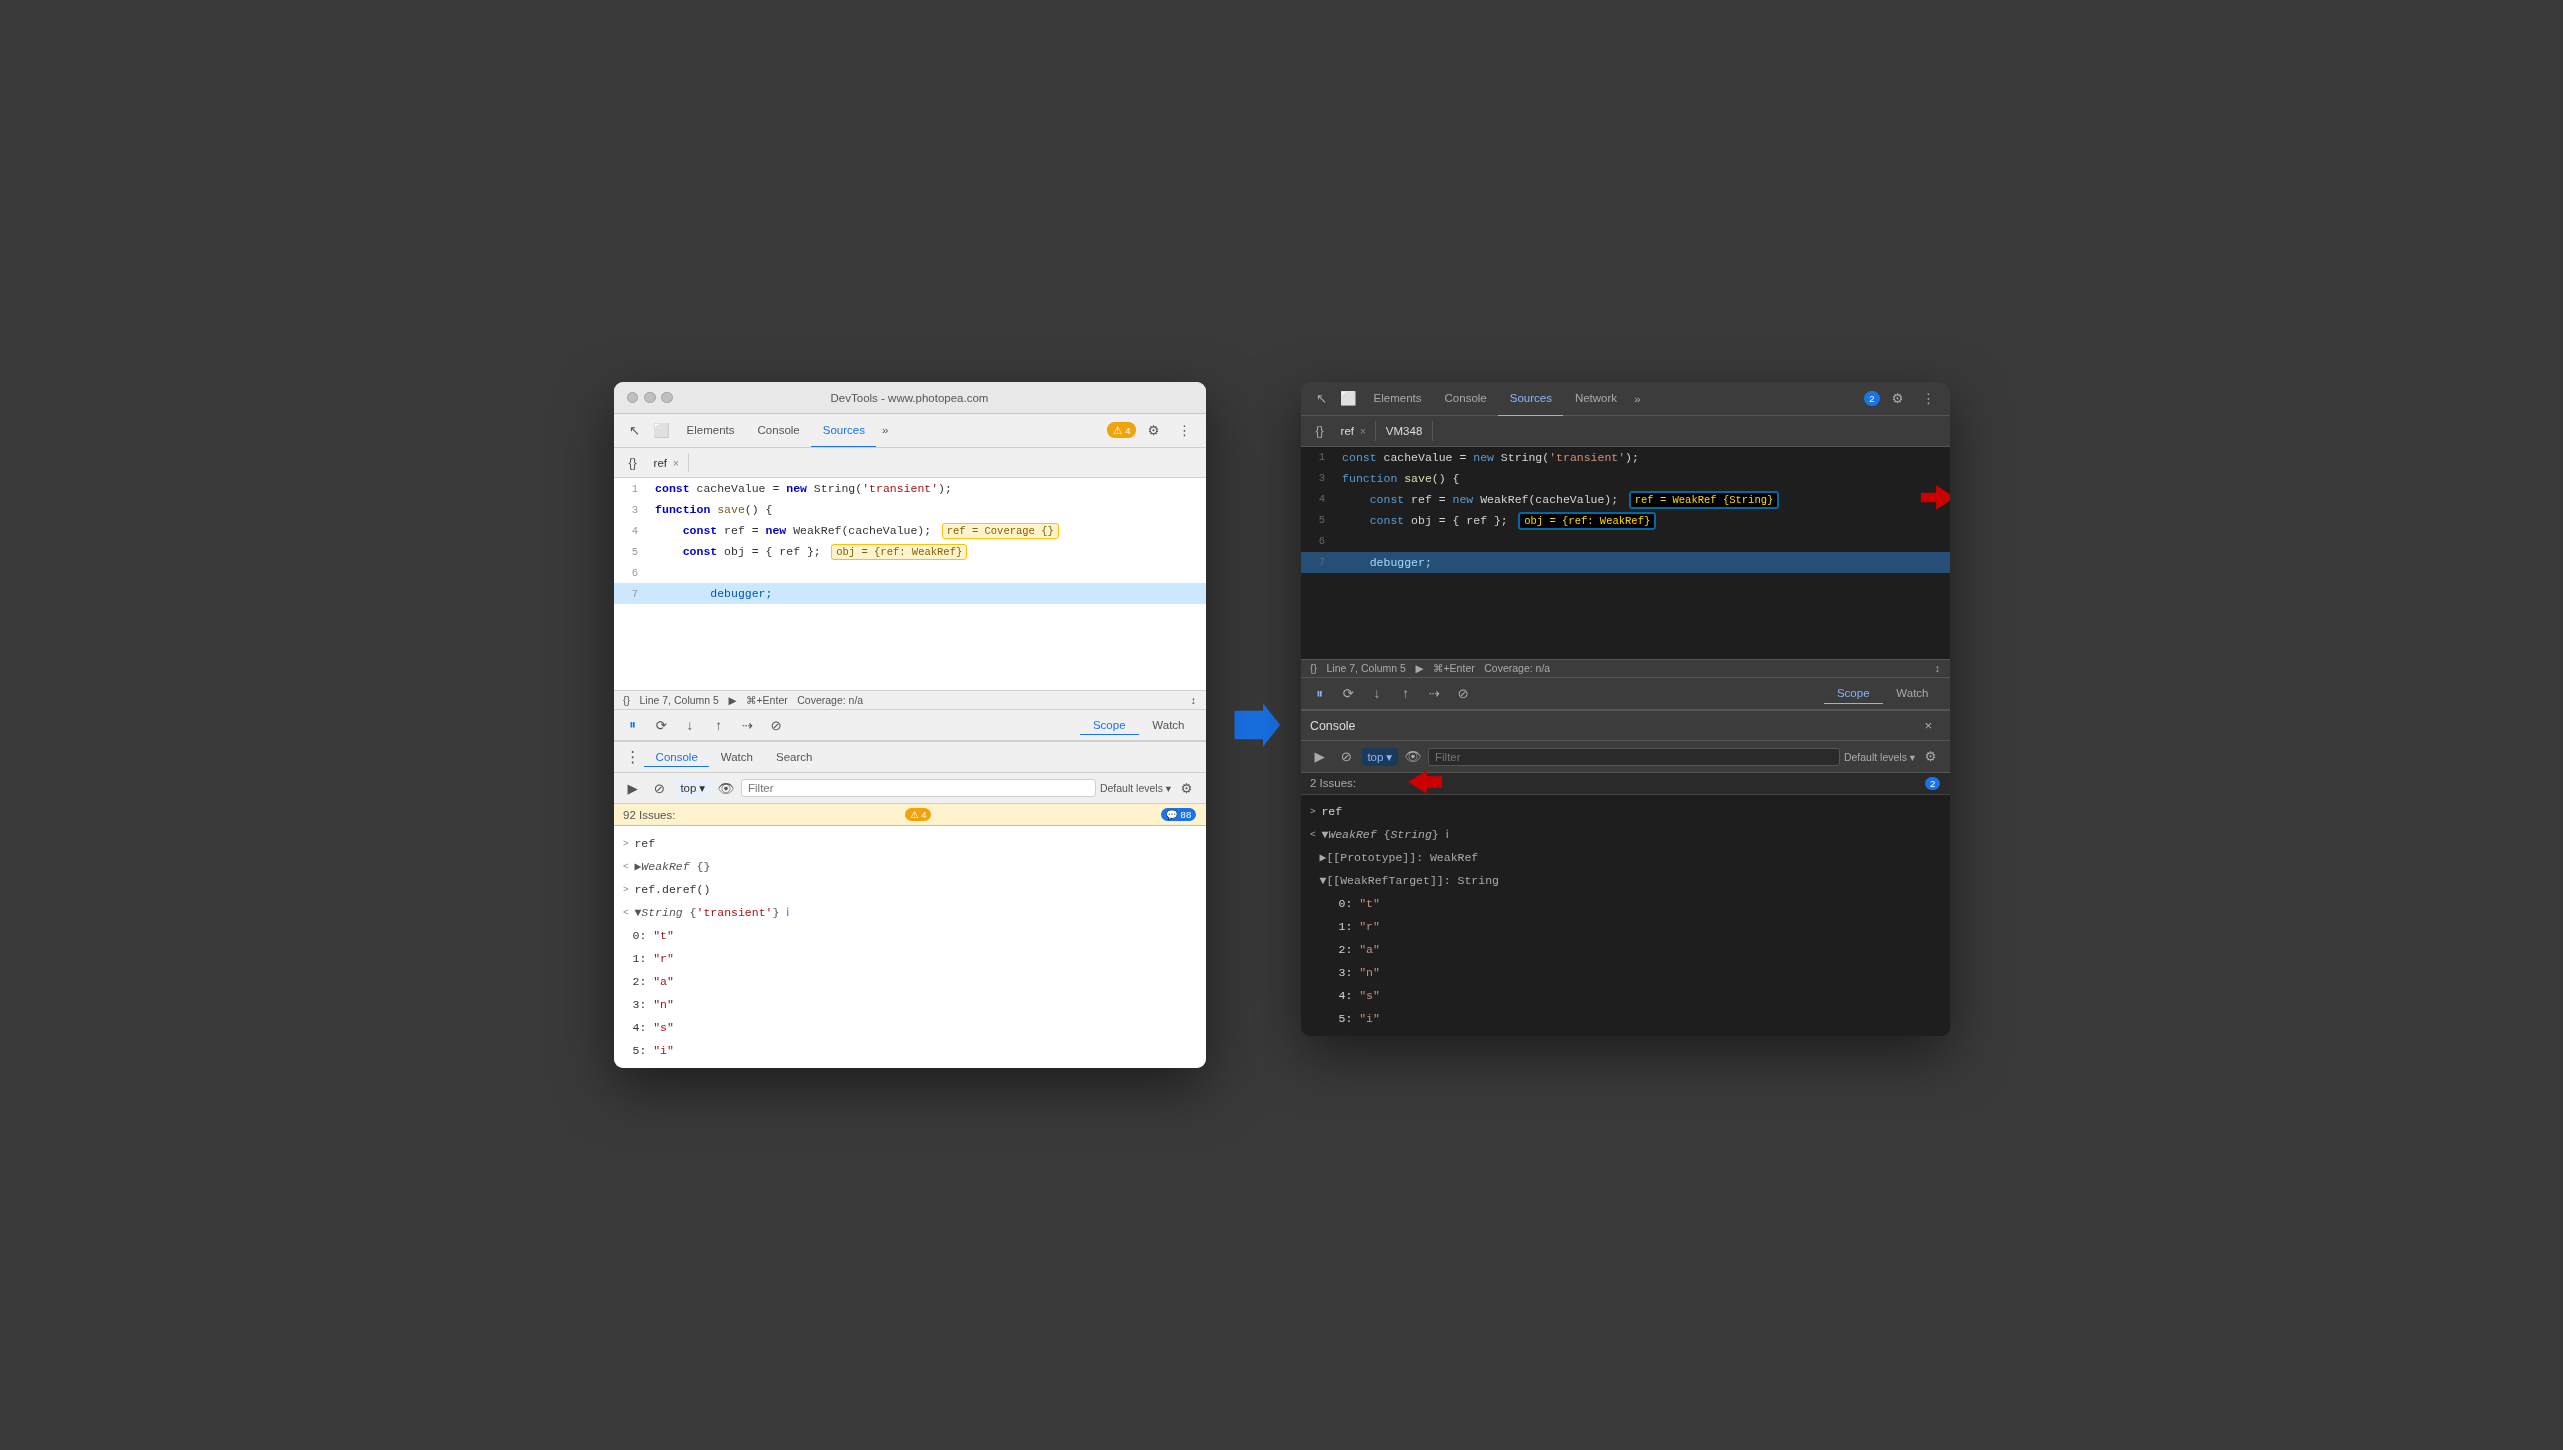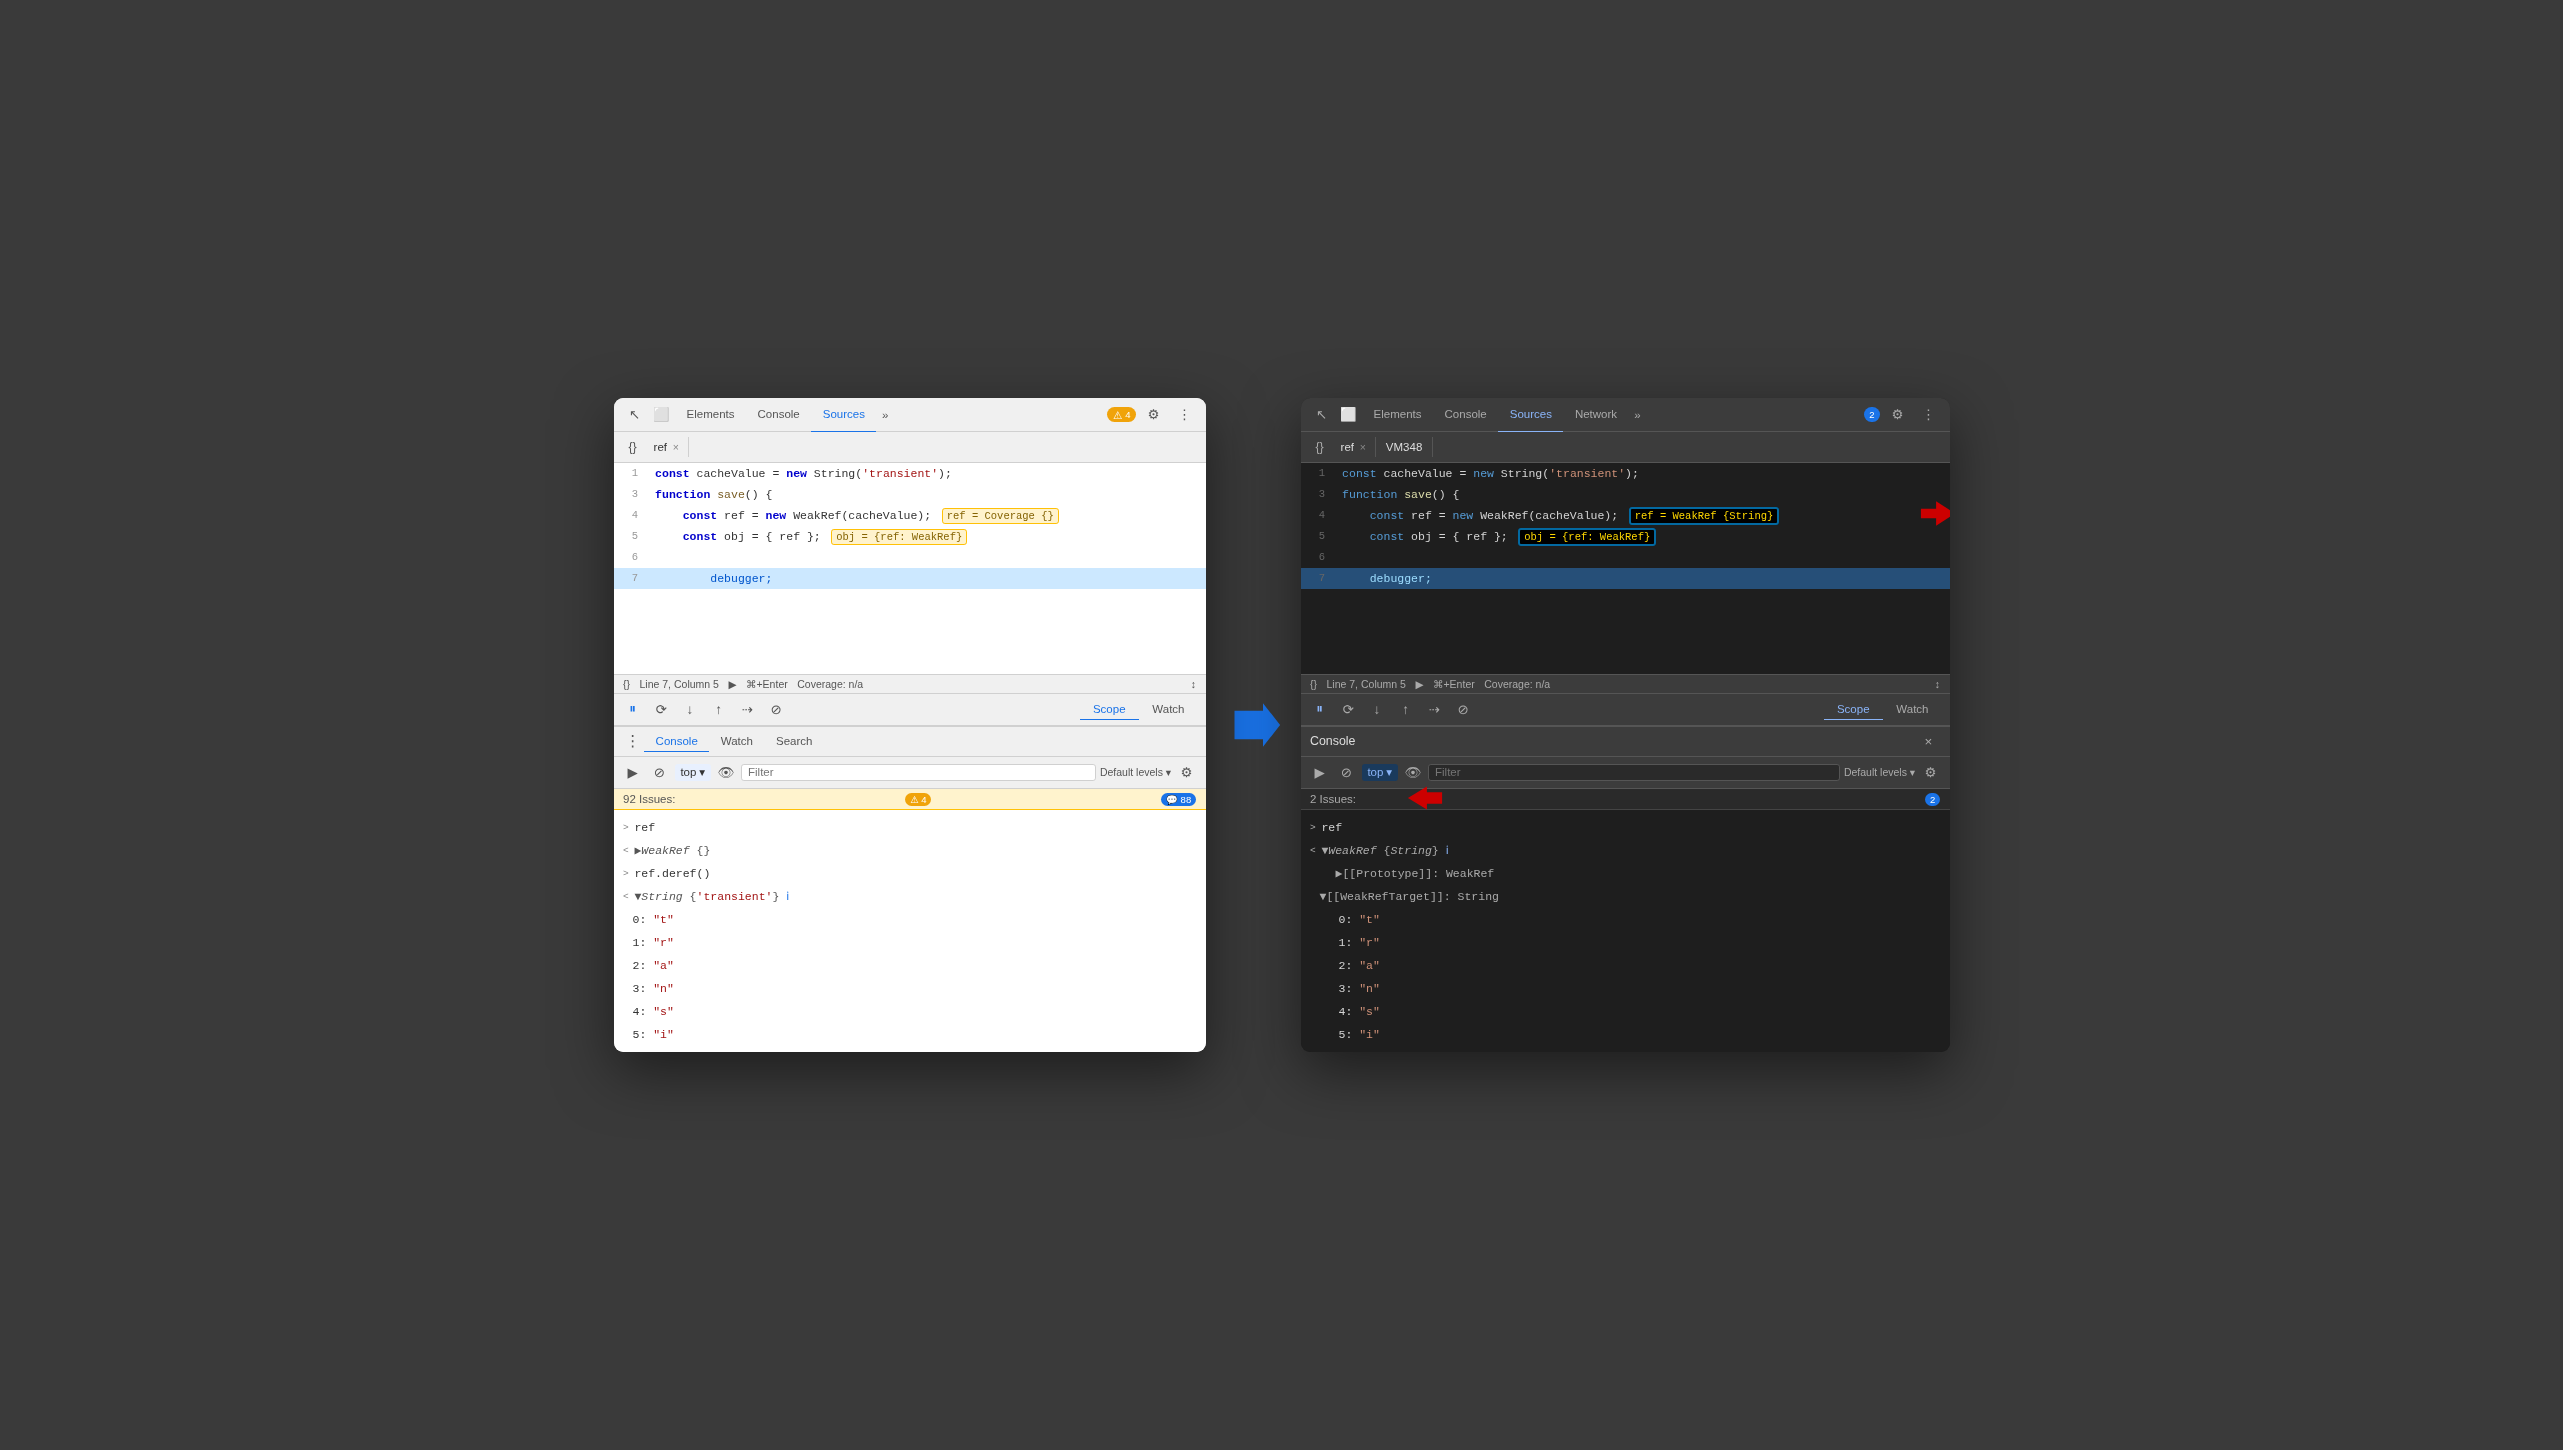--- a/index.html
+++ b/index.html
@@ -438,20 +438,28 @@
     .close-btn-right { color: #aaa; }
     .ml-auto { margin-left: auto; }
   </style>
 </head>
 <body>
 
 <div class="screenshot-container">
 
   <div class="devtools-window devtools-left">
 
+    <div class="titlebar">
+      <div class="traffic-lights">
+        <div class="traffic-light tl-grey"></div>
+        <div class="traffic-light tl-grey"></div>
+        <div class="traffic-light tl-grey"></div>
+      </div>
+      <span class="titlebar-title">DevTools - www.photopea.com</span>
+    </div>
 
     <div class="devtools-tabs">
       <div class="tab-icon-btn">↖</div>
       <div class="tab-icon-btn">⬜</div>
       <button class="tab-btn">Elements</button>
       <button class="tab-btn">Console</button>
       <button class="tab-btn active">Sources</button>
       <span class="more-tabs">»</span>
       <div style="margin-left:auto; display:flex; align-items:center; gap:3.8px;">
         <span style="background:#f0a30a; color:white; font-size:9.5px; padding:1.9px 5.7px; border-radius:7.6px; display:flex; align-items:center; gap:2.9px;">
@@ -732,21 +740,21 @@
         <div class="console-content console-content-right">
           <div class="console-entry console-entry-right">
             <span class="console-triangle console-triangle-right">&gt;</span>
             <span>ref</span>
           </div>
           <div class="console-entry console-entry-right">
             <span class="console-triangle console-triangle-right">&lt;</span>
             <span style="color:#aaa;">▼<em>WeakRef</em> {<em>String</em>} <span style="color:#8ab4f8;">ℹ</span></span>
           </div>
           <div class="console-entry console-entry-right prop-indent-1">
-            <span style="color:#aaa;margin-left:16px;">▶[[Prototype]]: WeakRef</span>
+            <span style="color:#aaa;">▶[[Prototype]]: WeakRef</span>
           </div>
           <div class="console-entry console-entry-right prop-indent-1">
             <span style="color:#aaa;">▼[[WeakRefTarget]]: String</span>
           </div>
           <div class="console-entry console-entry-right prop-indent-2">
             <span>0: <span style="color:#ce9178;">"t"</span></span>
           </div>
           <div class="console-entry console-entry-right prop-indent-2">
             <span>1: <span style="color:#ce9178;">"r"</span></span>
           </div>

